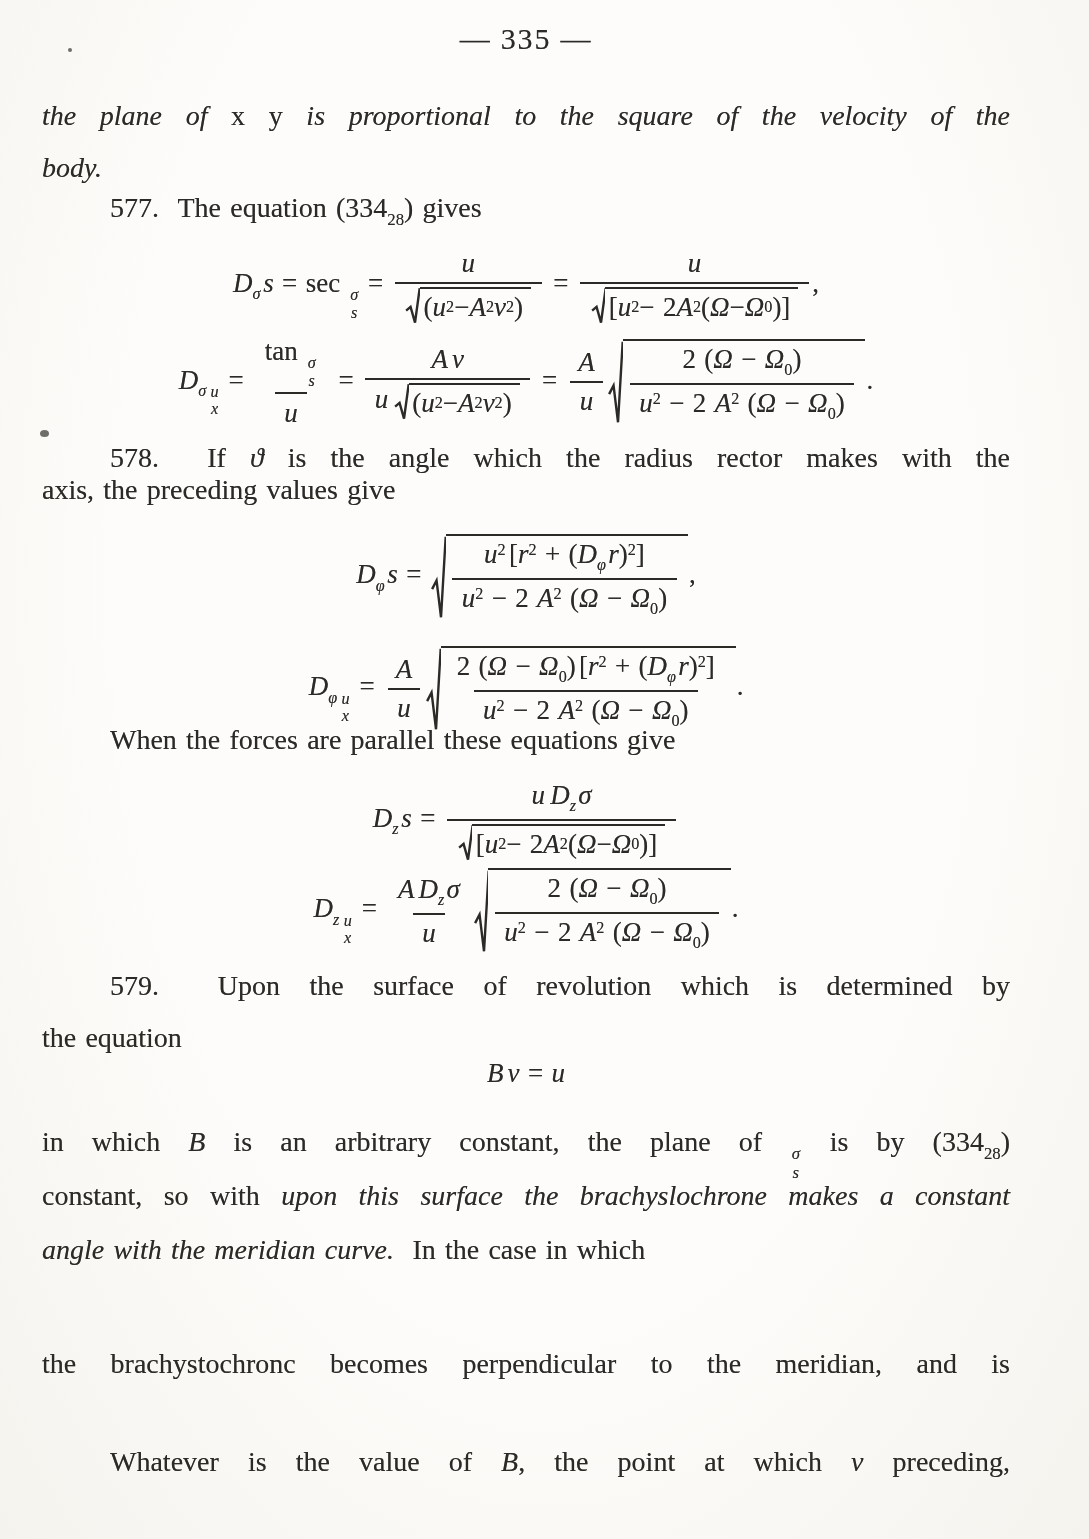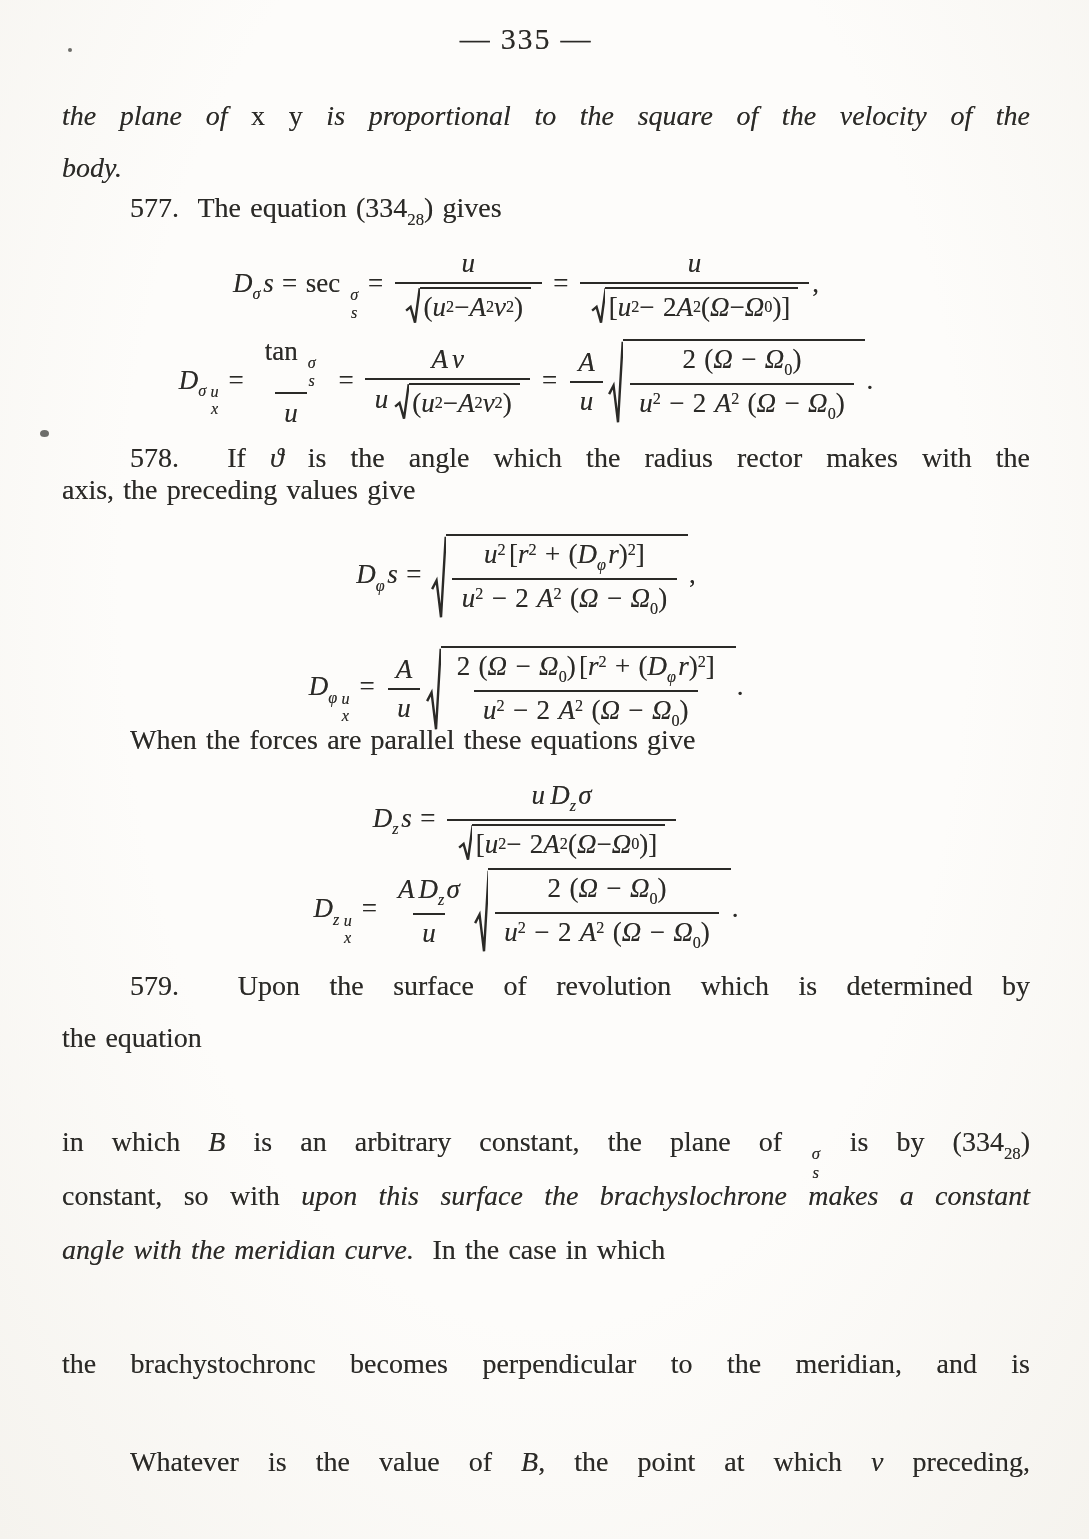--- a/index.html
+++ b/index.html
@@ -10,21 +10,21 @@
     font-family:"DejaVu Serif","Liberation Serif",serif;
     text-shadow:0 0 0.5px rgba(43,42,39,0.55);
   }
   #page{position:absolute;inset:0;font-family:Liberation Serif, serif;}
   .pageno{
     position:absolute;top:22px;left:42px;width:968px;
     text-align:center;font-size:30px;letter-spacing:0.06em;
   }
   .line{
     position:absolute;left:42px;width:968px;box-sizing:border-box;
-    font-size:28px;line-height:1.3;word-spacing:0.08em;margin-left:20px;
+    font-size:28px;line-height:1.3;word-spacing:0.08em;
   }
   .jl{text-align:justify;text-align-last:justify;}
   .ll{text-align:left;}
   .indent{padding-left:68px;}
   .eq{
     position:absolute;left:42px;width:968px;
     font-size:27px;text-align:center;word-spacing:0.06em;
   }
   .rm{font-style:normal;}
   .it{font-style:italic;}
@@ -217,20 +217,21 @@
           <span class="frac">
             <span class="num"><span class="rm">2 (</span><span class="it">Ω</span><span class="rm"> − </span><span class="it">Ω</span><span class="sub"><span class="rm">0</span></span><span class="rm">)</span></span>
             <span class="den"><span class="it">u</span><span class="sup"><span class="rm">2</span></span><span class="rm"> − 2 </span><span class="it">A</span><span class="sup"><span class="rm">2</span></span><span class="rm"> (</span><span class="it">Ω</span><span class="rm"> − </span><span class="it">Ω</span><span class="sub"><span class="rm">0</span></span><span class="rm">)</span></span>
           </span>
         </span>
       </span><span class="rm">.</span></div>
 
   <div class="line jl indent" style="top:968px"><span class="rm">579.&nbsp;&nbsp;Upon the surface of revolution which is determined by</span></div>
   <div class="line ll" style="top:1020px"><span class="rm">the equation</span></div>
 
+  <div class="eq" style="top:1058px"><span class="it">B</span><span class="spc" style="width: 0.15em;"></span><span class="it">v</span><span class="rm"> = </span><span class="it">u</span></div>
 
   <div class="line jl" style="top:1124px"><span class="rm">in which </span><span class="it">B</span><span class="rm"> is an arbitrary constant, the plane of </span><span class="stk">
         <span><span class="it">σ</span></span>
         <span><span class="it">s</span></span>
       </span><span class="rm"> is by (334</span><span class="sub"><span class="rm">28</span></span><span class="rm">)</span></div>
   <div class="line jl" style="top:1178px"><span class="rm">constant, so with </span><span class="it">upon this surface the brachyslochrone makes a constant</span></div>
   <div class="line ll" style="top:1232px"><span class="it">angle with the meridian curve.</span><span class="rm">&nbsp;&nbsp;In the case in which</span></div>
 
 
   <div class="line jl" style="top:1346px"><span class="rm">the brachystochronc becomes perpendicular to the meridian, and is</span></div>

